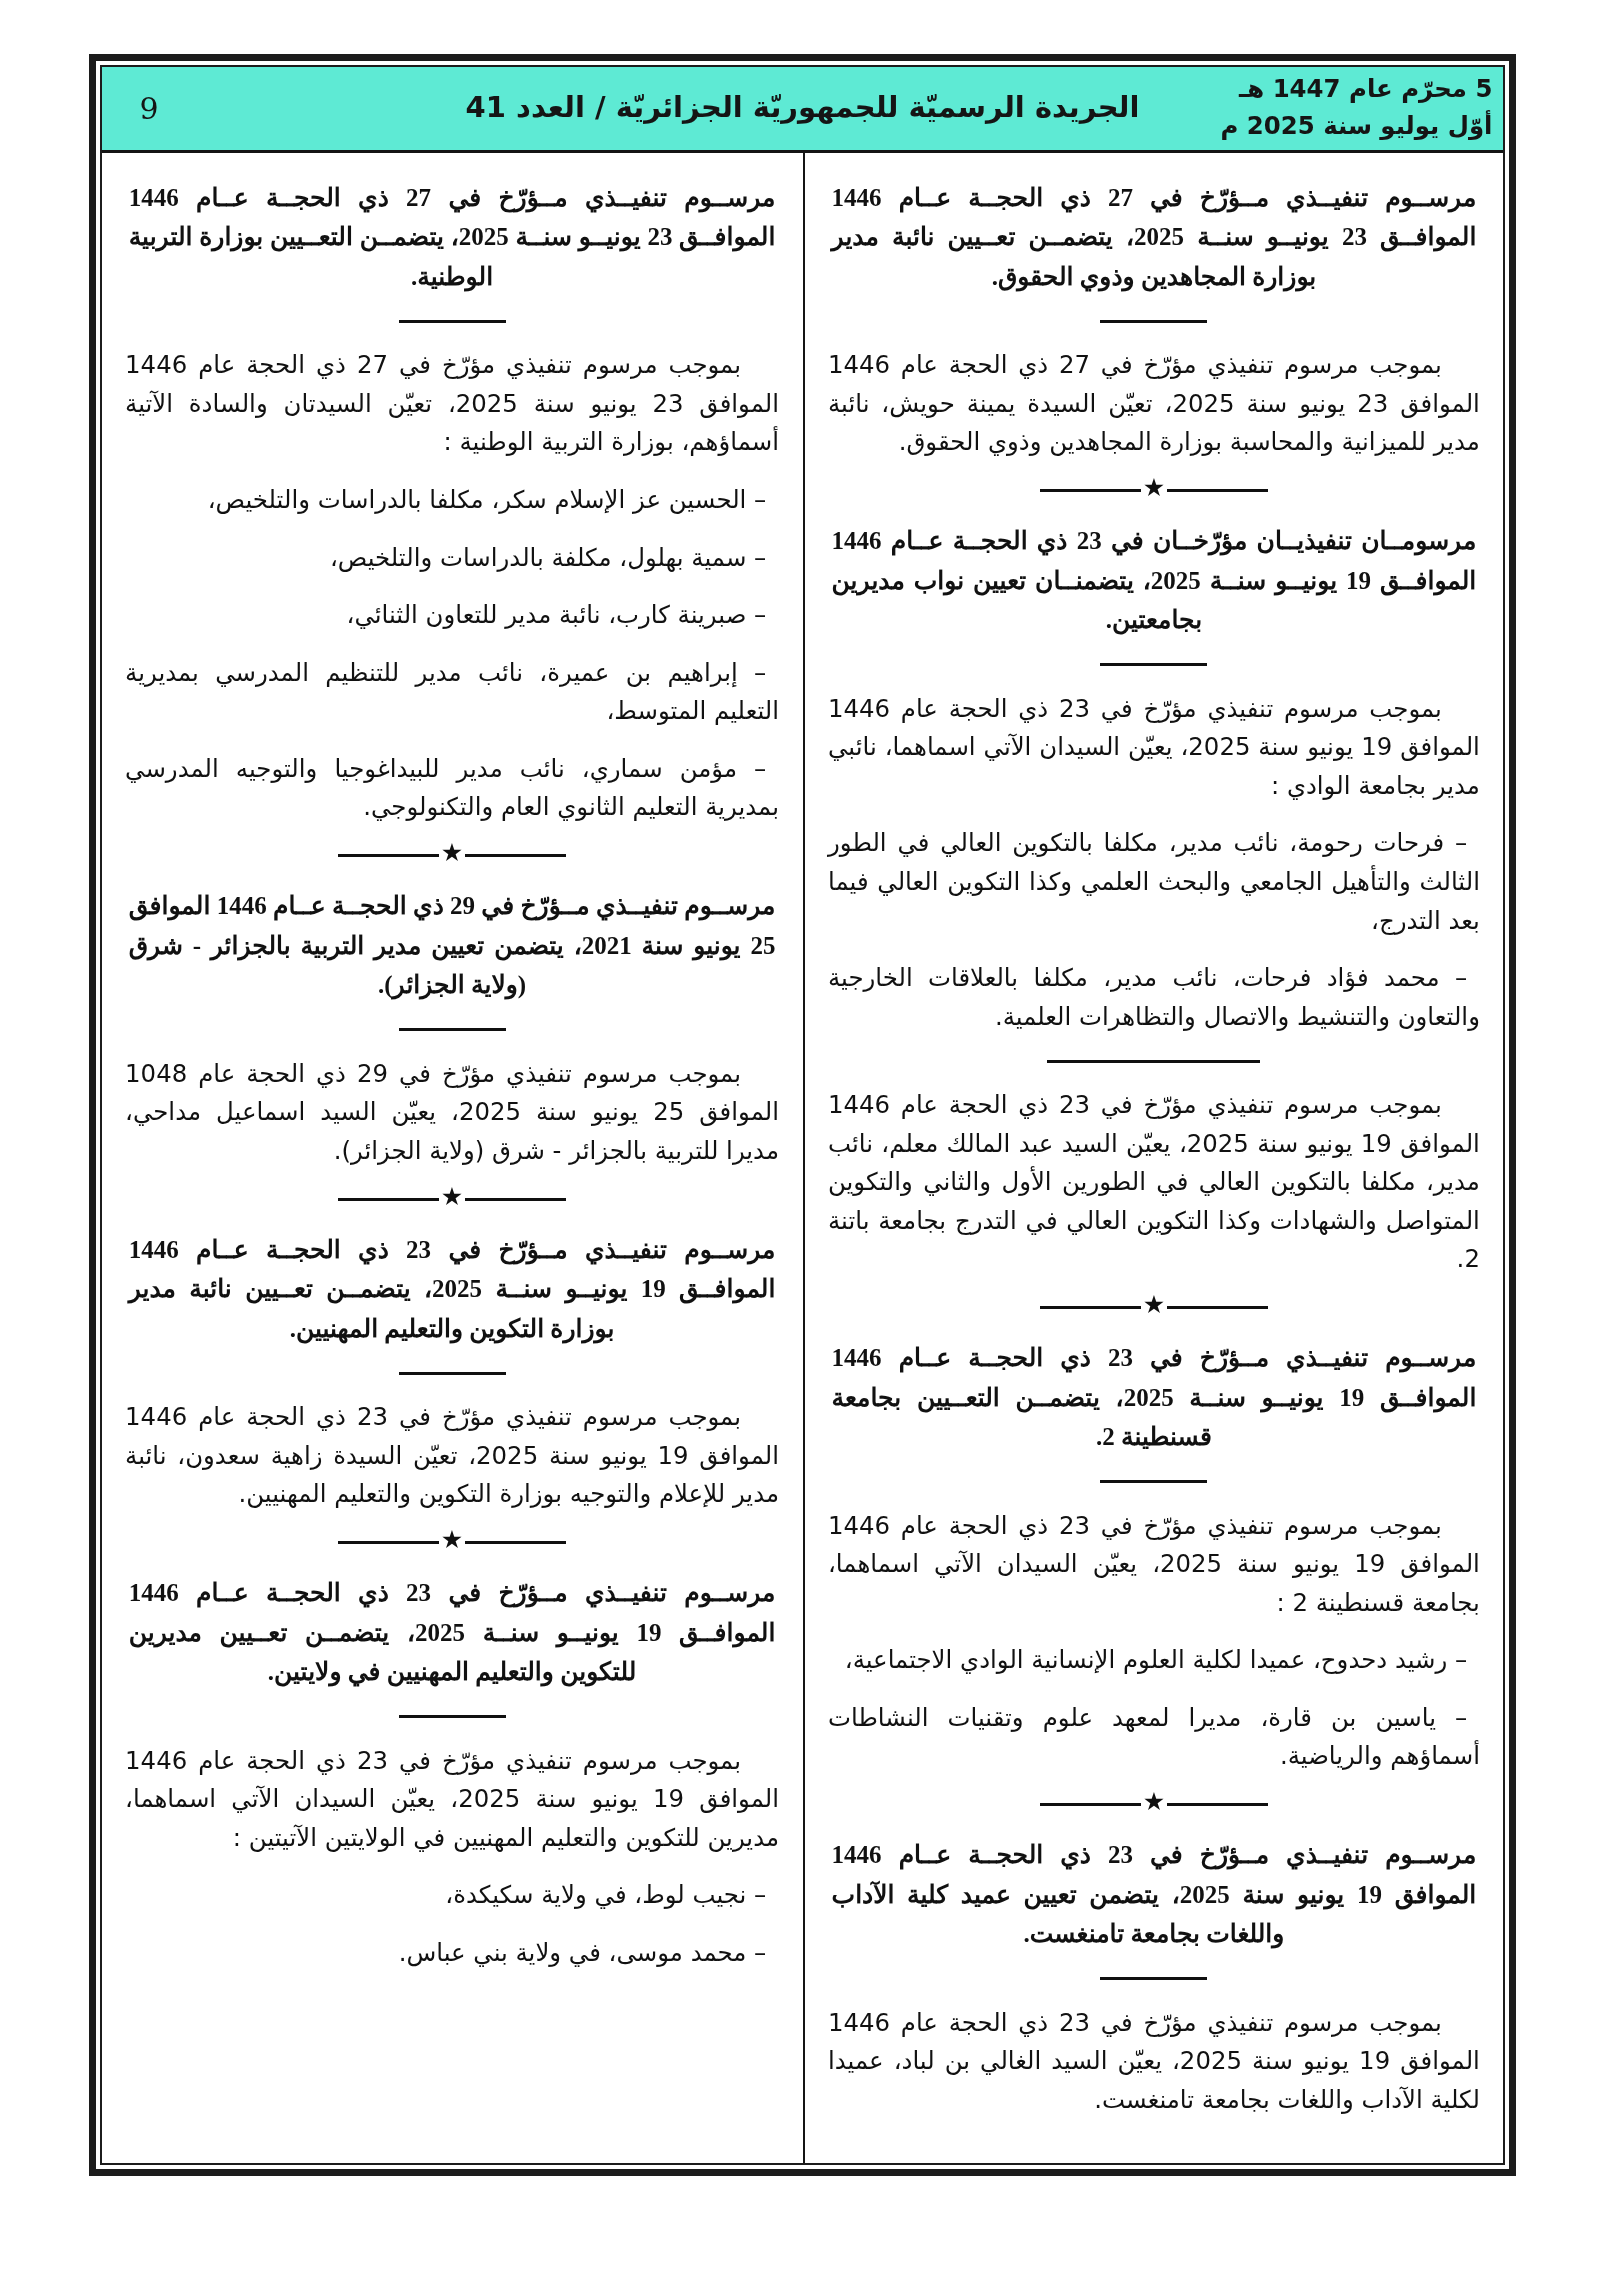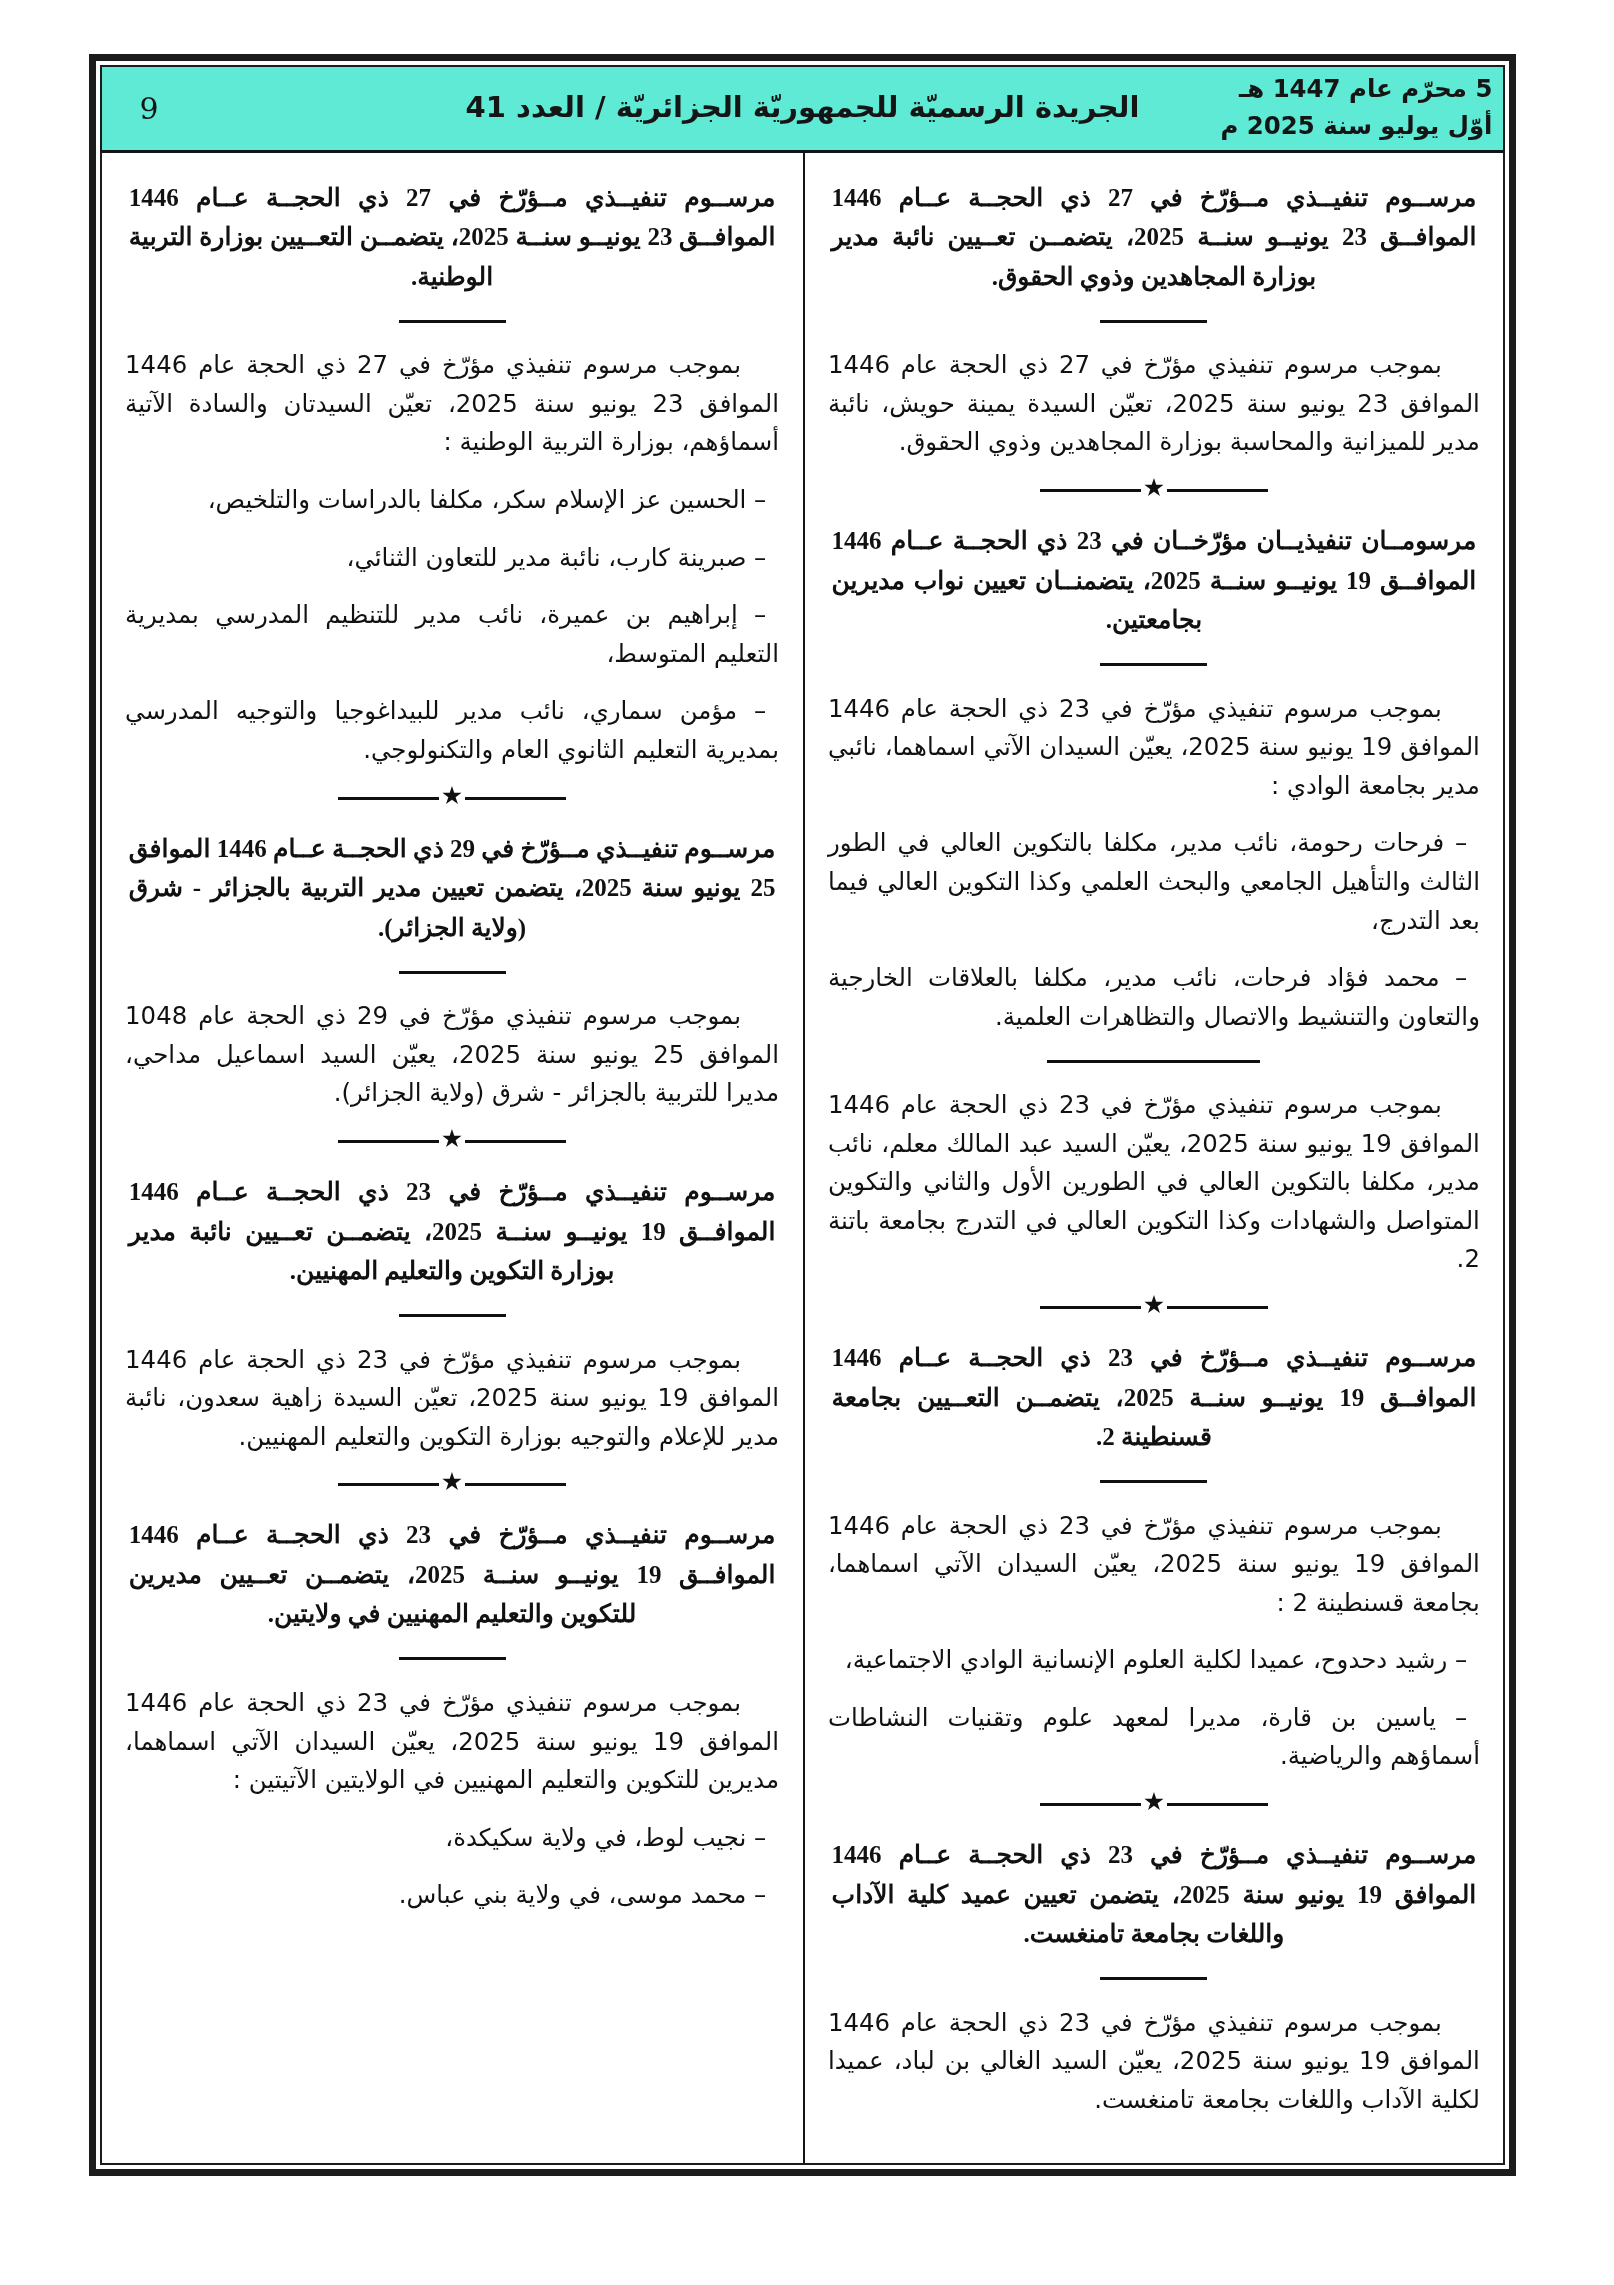--- a/index.html
+++ b/index.html
@@ -187,29 +187,30 @@
             </div>
             <div class="heading">مرســوم تنفيــذي مــؤرّخ في 23 ذي الحجــة عــام 1446 الموافق 19 يونيو سنة 2025، يتضمن تعيين عميد كلية الآداب واللغات بجامعة تامنغست.</div>
             <div class="rule"></div>
             <div class="para">بموجب مرسوم تنفيذي مؤرّخ في 23 ذي الحجة عام 1446 الموافق 19 يونيو سنة 2025، يعيّن السيد الغالي بن لباد، عميدا لكلية الآداب واللغات بجامعة تامنغست.</div>
           </div>
         <div class="col left-col" id="col-left">
             <div class="heading">مرســوم تنفيــذي مــؤرّخ في 27 ذي الحجــة عــام 1446 الموافــق 23 يونيــو سنــة 2025، يتضمــن التعــيين بوزارة التربية الوطنية.</div>
             <div class="rule"></div>
             <div class="para">بموجب مرسوم تنفيذي مؤرّخ في 27 ذي الحجة عام 1446 الموافق 23 يونيو سنة 2025، تعيّن السيدتان والسادة الآتية أسماؤهم، بوزارة التربية الوطنية :</div>
             <div class="item">– الحسين عز الإسلام سكر، مكلفا بالدراسات والتلخيص،</div>
+            <div class="item">– سمية بهلول، مكلفة بالدراسات والتلخيص،</div>
             <div class="item">– صبرينة كارب، نائبة مدير للتعاون الثنائي،</div>
             <div class="item">– إبراهيم بن عميرة، نائب مدير للتنظيم المدرسي بمديرية التعليم المتوسط،</div>
             <div class="item">– مؤمن سماري، نائب مدير للبيداغوجيا والتوجيه المدرسي بمديرية التعليم الثانوي العام والتكنولوجي.</div>
             <div class="star-rule">
               <div class="seg"></div>
               <span class="star">★</span>
               <div class="seg"></div>
             </div>
-            <div class="heading">مرســوم تنفيــذي مــؤرّخ في 29 ذي الحجــة عــام 1446 الموافق 25 يونيو سنة 2025، يتضمن تعيين مدير التربية بالجزائر - شرق (ولاية الجزائر).</div>
+            <div class="heading">مرســوم تنفيــذي مــؤرّخ في 29 ذي الحجــة عــام 1446 الموافق 25 يونيو سنة 2021، يتضمن تعيين مدير التربية بالجزائر - شرق (ولاية الجزائر).</div>
             <div class="rule"></div>
             <div class="para">بموجب مرسوم تنفيذي مؤرّخ في 29 ذي الحجة عام 1048 الموافق 25 يونيو سنة 2025، يعيّن السيد اسماعيل مداحي، مديرا للتربية بالجزائر - شرق (ولاية الجزائر).</div>
             <div class="star-rule">
               <div class="seg"></div>
               <span class="star">★</span>
               <div class="seg"></div>
             </div>
             <div class="heading">مرســوم تنفيــذي مــؤرّخ في 23 ذي الحجــة عــام 1446 الموافــق 19 يونيــو سنــة 2025، يتضمــن تعــيين نائبة مدير بوزارة التكوين والتعليم المهنيين.</div>
             <div class="rule"></div>
             <div class="para">بموجب مرسوم تنفيذي مؤرّخ في 23 ذي الحجة عام 1446 الموافق 19 يونيو سنة 2025، تعيّن السيدة زاهية سعدون، نائبة مدير للإعلام والتوجيه بوزارة التكوين والتعليم المهنيين.</div>

